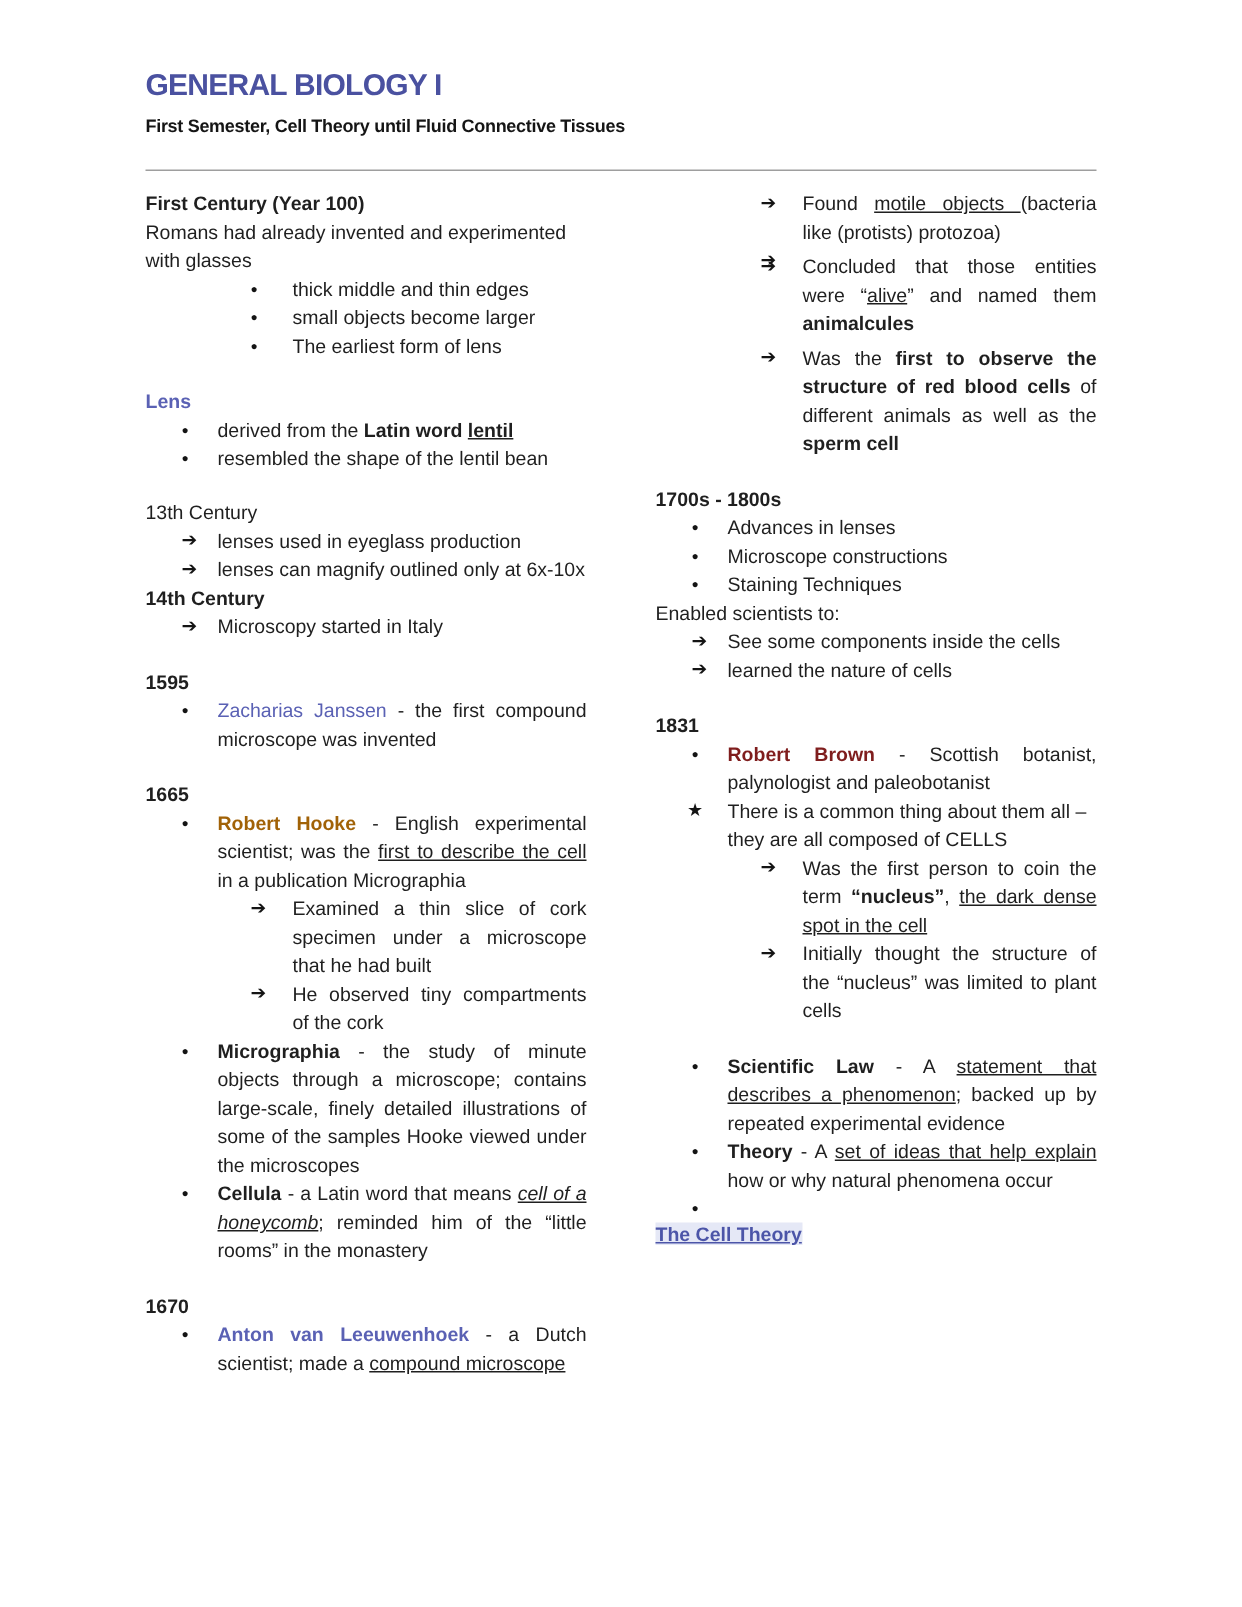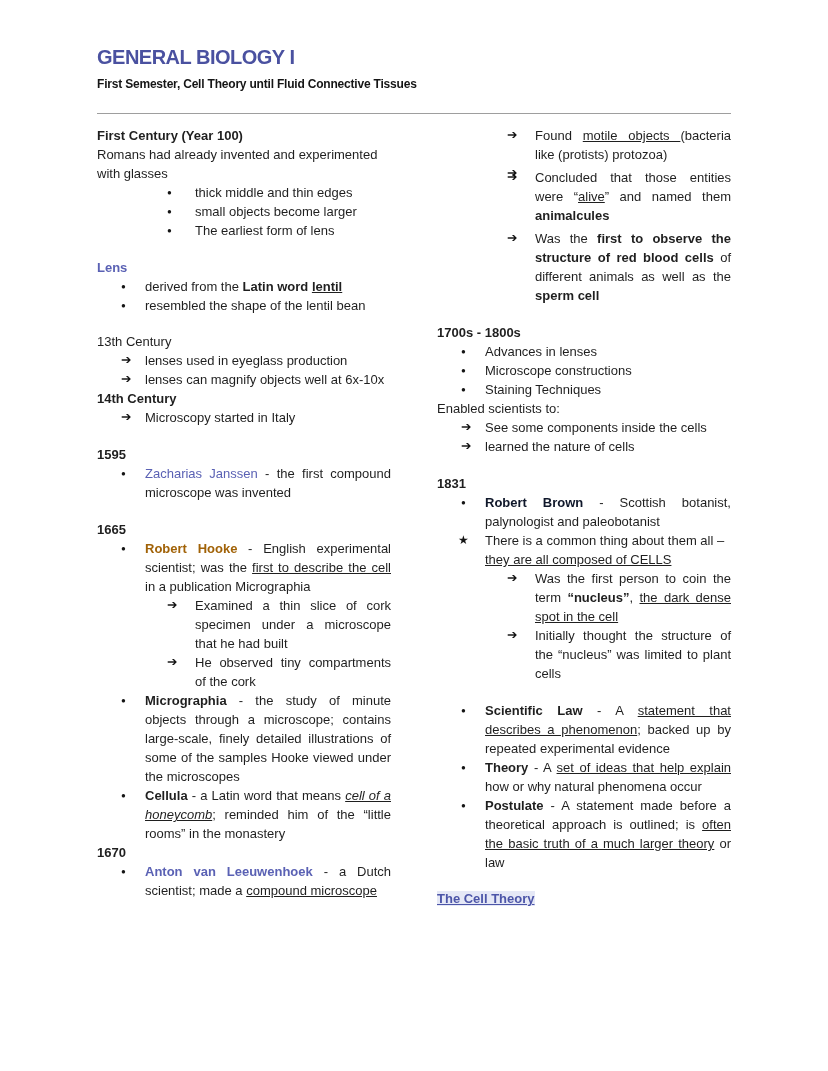--- a/index.html
+++ b/index.html
@@ -67,53 +67,53 @@
         <div class="block heading l0"><span class="content"><span style="font-weight: 700;">First Century (Year 100)</span></span></div>
         <div class="block para l0"><span class="content"><span>Romans had already invented and experimented with glasses</span></span></div>
         <div class="block bullet l2"><span class="marker">●</span><span class="content"><span>thick middle and thin edges</span></span></div>
         <div class="block bullet l2"><span class="marker">●</span><span class="content"><span>small objects become larger</span></span></div>
         <div class="block bullet l2"><span class="marker">●</span><span class="content"><span>The earliest form of lens</span></span></div>
         <div class="block heading l0" style="margin-top: 18px;"><span class="content"><span style="font-weight: 700; color: rgb(90, 97, 180);">Lens</span></span></div>
         <div class="block bullet l1"><span class="marker">●</span><span class="content"><span>derived from the </span><span style="font-weight: 700;">Latin word </span><span style="font-weight: 700; text-decoration: underline; text-align: right;">lentil</span></span></div>
         <div class="block bullet l1"><span class="marker">●</span><span class="content"><span>resembled the shape of the lentil bean</span></span></div>
         <div class="block heading l0" style="margin-top: 17px;"><span class="content"><span style="font-weight: 400;">13th Century</span></span></div>
         <div class="block arrow l1"><span class="marker">➔</span><span class="content"><span>lenses used in eyeglass production</span></span></div>
-        <div class="block arrow l1 justify"><span class="marker">➔</span><span class="content"><span>lenses can magnify objects well at 6x-10x</span></span></div>
+        <div class="block arrow l1 justify"><span class="marker">➔</span><span class="content"><span>lenses can magnify outlined only at 6x-10x</span></span></div>
         <div class="block heading l0"><span class="content"><span style="font-weight: 700;">14th Century</span></span></div>
         <div class="block arrow l1"><span class="marker">➔</span><span class="content"><span>Microscopy started in Italy</span></span></div>
         <div class="block heading l0" style="margin-top: 18px;"><span class="content"><span style="font-weight: 700;">1595</span></span></div>
         <div class="block bullet l1 justify"><span class="marker">●</span><span class="content"><span style="font-weight: 400; color: rgb(90, 97, 180);">Zacharias Janssen</span><span> - the first compound microscope was invented</span></span></div>
         <div class="block heading l0" style="margin-top: 18px;"><span class="content"><span style="font-weight: 700;">1665</span></span></div>
         <div class="block bullet l1 justify"><span class="marker">●</span><span class="content"><span style="font-weight: 700; color: #a16207;">Robert Hooke</span><span> - English experimental scientist; was the </span><span style="text-decoration: underline;">first to describe the cell</span><span> in a publication Micrographia</span></span></div>
         <div class="block arrow l2 justify"><span class="marker">➔</span><span class="content"><span>Examined a thin slice of cork specimen under a microscope that he had built</span></span></div>
         <div class="block arrow l2 justify"><span class="marker">➔</span><span class="content"><span>He observed tiny compartments of the cork</span></span></div>
         <div class="block bullet l1 justify"><span class="marker">●</span><span class="content"><span style="font-weight: 700;">Micrographia</span><span> - the study of minute objects through a microscope; contains large-scale, finely detailed illustrations of some of the samples Hooke viewed under the microscopes</span></span></div>
         <div class="block bullet l1 justify"><span class="marker">●</span><span class="content"><span style="font-weight: 700;">Cellula</span><span> - a Latin word that means </span><span style="font-style: italic; text-decoration: underline;">cell of a honeycomb</span><span>; reminded him of the “little rooms” in the monastery</span></span></div>
-        <div class="block heading l0" style=""><span class="content"><span style="font-weight: 700;">1670</span></span></div>
+        <div class="block heading l0" style="margin-top: 18px;"><span class="content"><span style="font-weight: 700;">1670</span></span></div>
         <div class="block bullet l1 justify"><span class="marker">●</span><span class="content"><span style="font-weight: 700; color: rgb(90, 97, 180);">Anton van Leeuwenhoek</span><span> - a Dutch scientist; made a </span><span style="text-decoration: underline;">compound microscope</span></span></div>
       </div>
     <div class="col">
         <div class="block arrow l2 justify"><span class="marker">➔</span><span class="content"><span>Found </span><span style="text-decoration: underline;">motile objects </span><span>(bacteria like (protists) protozoa)</span></span></div>
         <div class="block arrow l2 justify"><span class="marker">➔</span></div>
         <div class="block arrow l2 justify" style="margin-top: 4px;"><span class="marker">➔</span><span class="content"><span>Concluded that those entities were “</span><span style="text-decoration: underline;">alive</span><span>” and named them </span><span style="font-weight: 700;">animalcules</span></span></div>
         <div class="block arrow l2 justify" style="margin-top: 4px;"><span class="marker">➔</span><span class="content"><span>Was the </span><span style="font-weight: 700;">first to observe the structure of red blood cells</span><span> of different animals as well as the </span><span style="font-weight: 700;">sperm cell</span></span></div>
         <div class="block heading l0" style="margin-top: 18px;"><span class="content"><span style="font-weight: 700;">1700s - 1800s</span></span></div>
         <div class="block bullet l1"><span class="marker">●</span><span class="content"><span>Advances in lenses</span></span></div>
         <div class="block bullet l1"><span class="marker">●</span><span class="content"><span>Microscope constructions</span></span></div>
         <div class="block bullet l1"><span class="marker">●</span><span class="content"><span>Staining Techniques</span></span></div>
         <div class="block para l0"><span class="content"><span>Enabled scientists to:</span></span></div>
         <div class="block arrow l1"><span class="marker">➔</span><span class="content"><span>See some components inside the cells</span></span></div>
         <div class="block arrow l1"><span class="marker">➔</span><span class="content"><span>learned the nature of cells</span></span></div>
         <div class="block heading l0" style="margin-top: 18px;"><span class="content"><span style="font-weight: 700;">1831</span></span></div>
-        <div class="block bullet l1 justify"><span class="marker">●</span><span class="content"><span style="font-weight: 700; color: #0f172a;">Robert Brown</span><span> - Scottish botanist, palynologist and paleobotanist</span></span></div>
-        <div class="block star l1"><span class="marker">★</span><span class="content"><span>There is a common thing about them all – </span><span style="text-decoration: underline;">they are all composed of CELLS</span></span></div>
+        <div class="block bullet l1 justify"><span class="marker">●</span><span class="content"><span style="font-weight: 700; color: #7f1d1d;">Robert Brown</span><span> - Scottish botanist, palynologist and paleobotanist</span></span></div>
+        <div class="block star l1"><span class="marker">★</span><span class="content"><span>There is a common thing about them all – </span><span style="">they are all composed of CELLS</span></span></div>
         <div class="block arrow l2 justify"><span class="marker">➔</span><span class="content"><span>Was the first person to coin the term </span><span style="font-weight: 700;">“nucleus”</span><span>, </span><span style="text-decoration: underline;">the dark dense spot in the cell</span></span></div>
         <div class="block arrow l2 justify"><span class="marker">➔</span><span class="content"><span>Initially thought the structure of the “nucleus” was limited to plant cells</span></span></div>
         <div class="block bullet l1 justify" style="margin-top: 18px;"><span class="marker">●</span><span class="content"><span style="font-weight: 700;">Scientific Law</span><span> - A </span><span style="text-decoration: underline;">statement that describes a phenomenon</span><span>; backed up by repeated experimental evidence</span></span></div>
         <div class="block bullet l1 justify"><span class="marker">●</span><span class="content"><span style="font-weight: 700;">Theory</span><span> - A </span><span style="text-decoration: underline;">set of ideas that help explain</span><span> how or why natural phenomena occur</span></span></div>
-        <div class="block bullet l1 justify"><span class="marker">●</span><span class="content"><span style="font-weight: 700;">Postulate</span><span> - A statement made before a theoretical approach is outlined; is </span><span style="text-decoration: underline;">often the basic truth of a much larger theory</span><span> or law</span></span></div>
+        <div class="block bullet l1 justify"><span class="marker">●</span></div>
         <div class="block link l0" style="margin-top: 17px;"><span class="content"><span>The Cell Theory</span></span></div>
       </div>
   </div>
 
   <div class="rule rule-bottom"></div>
   <div class="footer-text">@FLIEORS / GENERAL BIOLOGY - 1</div>
 </div>
 
 </body></html>

